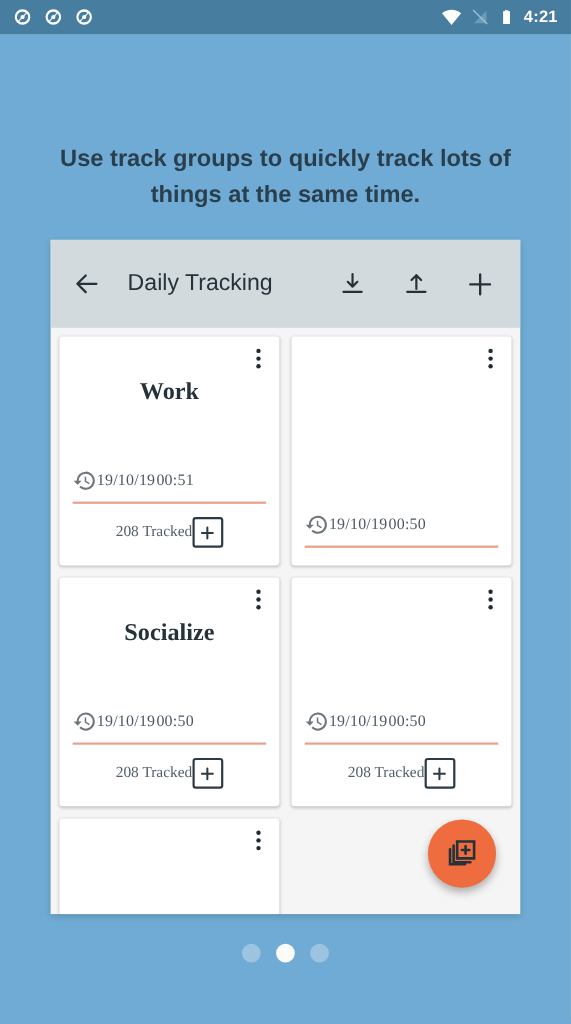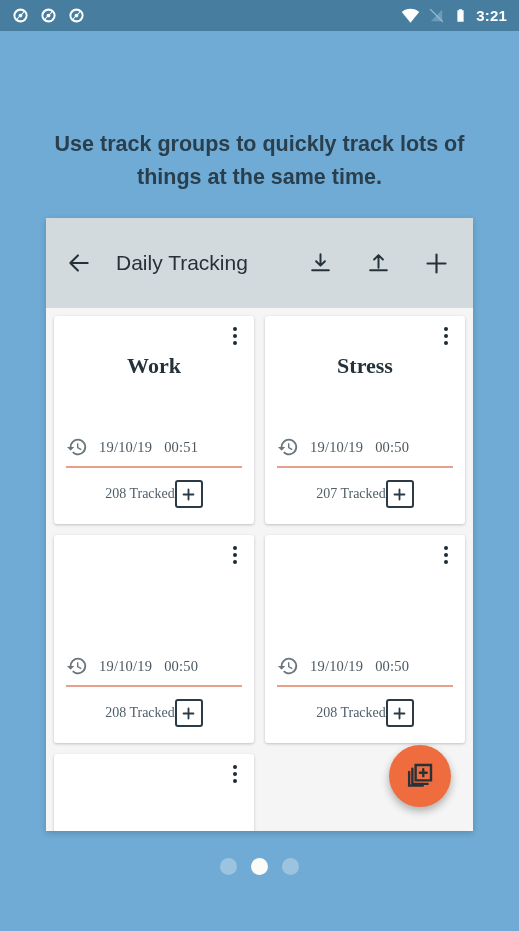--- a/index.html
+++ b/index.html
@@ -37,21 +37,21 @@
   
   .device {
     position: absolute;
     left: 46px; top: 218px;
     width: 427px; height: 613px;
     background: #f5f5f5;
     overflow: hidden;
     box-shadow: 0 2px 6px rgba(0,0,0,.18);
   }
   .appbar {
-    height: 90px;
+    height: 80px;
     background: #d3dade;
     display: flex;
     align-items: center;
     padding: 0 16px;
     gap: 0;
   }
   .appbar-icon {
     width: 34px; height: 34px;
     display: flex; align-items: center; justify-content: center;
     color: #26323a;
@@ -99,21 +99,21 @@
     text-align: center;
     font-size: 22px;
     font-weight: bold;
     color: #26323a;
     margin-top: 29px;
   }
   .card-meta {
     margin-top: auto;
     display: flex;
     align-items: center;
-    gap: 11px;
+    gap: 0;
     padding-bottom: 8px;
   }
   .meta-text { font-size: 14.5px; color: #4c5860; white-space: nowrap; letter-spacing: .2px; }
   .meta-time { margin-left: 1px; }
   .divider { height: 2px; background: #e8a08a; width: 100%; }
   .card-foot {
     display: flex; align-items: center; justify-content: center;
     padding-top: 12px;
   }
   .tracked { font-size: 14px; color: #50606a; }
@@ -178,21 +178,21 @@
       <svg viewBox="0 0 24 24" width="17" height="17">
         <path fill="#6d9cbb" d="M20 4v16H4L20 4z"></path>
         <path stroke="#9dc0d6" stroke-width="1.8" d="M3 3l18 18"></path>
       </svg>
     </span>
     <span>
       <svg viewBox="0 0 24 24" width="15" height="15">
           <path fill="#ffffff" d="M9.5 2h5v1.6H17V22H7V3.6h2.5V2z"></path>
         </svg>
     </span>
-    <span class="clock-text">3:21</span>
+    <span class="clock-text">4:21</span>
   </div>
 </div>
 
 <div class="caption">Use track groups to quickly track lots of things at the same time.</div>
 
 <div class="device">
 
   <div class="appbar">
     <span class="appbar-icon">
       <svg viewBox="0 0 24 24" width="26" height="26">
@@ -247,47 +247,39 @@
         </span>
       </div>
     </div>
 
     <div class="card">
       <span class="kebab">
           <i></i>
           <i></i>
           <i></i>
         </span>
-      <div class="card-title">Stress</div>
       <div class="card-meta">
         <span>
           <svg viewBox="0 0 24 24" width="22" height="22">
               <path fill="#6b767d" d="M13 3a9 9 0 00-9 9H1l3.9 3.9.07.14L9 12H6a7 7 0 117 7 6.9 6.9 0 01-4.9-2.05l-1.42 1.44A9 9 0 1013 3zm-1 5v5l4.27 2.53.73-1.22-3.5-2.08V8H12z"></path>
             </svg>
         </span>
         <span class="meta-text">19/10/19</span>
         <span class="meta-text meta-time">00:50</span>
       </div>
       <div class="divider"></div>
-      <div class="card-foot">
-        <span class="tracked">207 Tracked</span>
-        <span class="plusbox">
-          <svg viewBox="0 0 24 24" width="17" height="17">
-              <path fill="none" stroke="#2b3a44" stroke-width="2.6" stroke-linecap="round" d="M12 5v14M5 12h14"></path>
-            </svg>
-        </span>
-      </div>
     </div>
 
     <div class="card">
       <span class="kebab">
           <i></i>
           <i></i>
           <i></i>
         </span>
+      <div class="card-title">Socialize</div>
       <div class="card-meta">
         <span>
           <svg viewBox="0 0 24 24" width="22" height="22">
               <path fill="#6b767d" d="M13 3a9 9 0 00-9 9H1l3.9 3.9.07.14L9 12H6a7 7 0 117 7 6.9 6.9 0 01-4.9-2.05l-1.42 1.44A9 9 0 1013 3zm-1 5v5l4.27 2.53.73-1.22-3.5-2.08V8H12z"></path>
             </svg>
         </span>
         <span class="meta-text">19/10/19</span>
         <span class="meta-text meta-time">00:50</span>
       </div>
       <div class="divider"></div>

